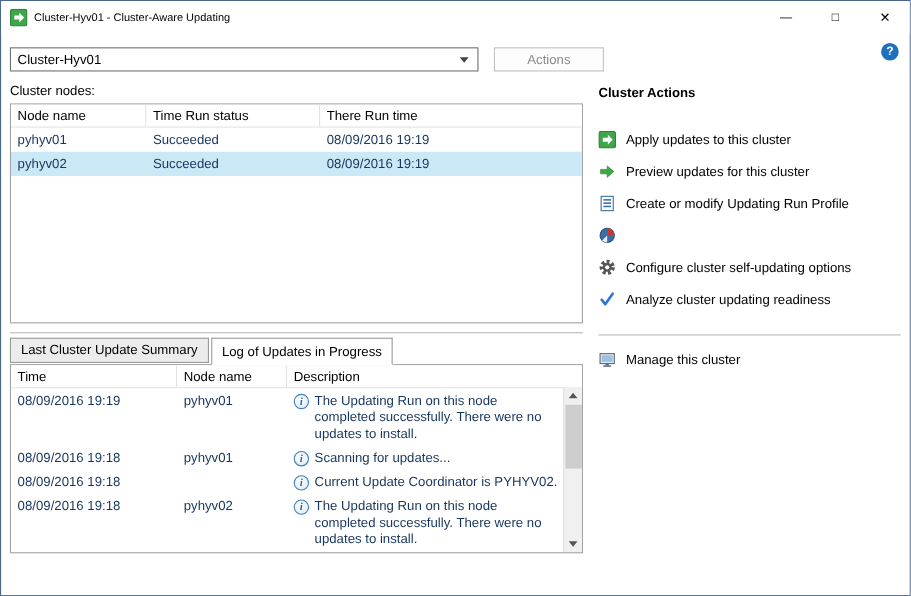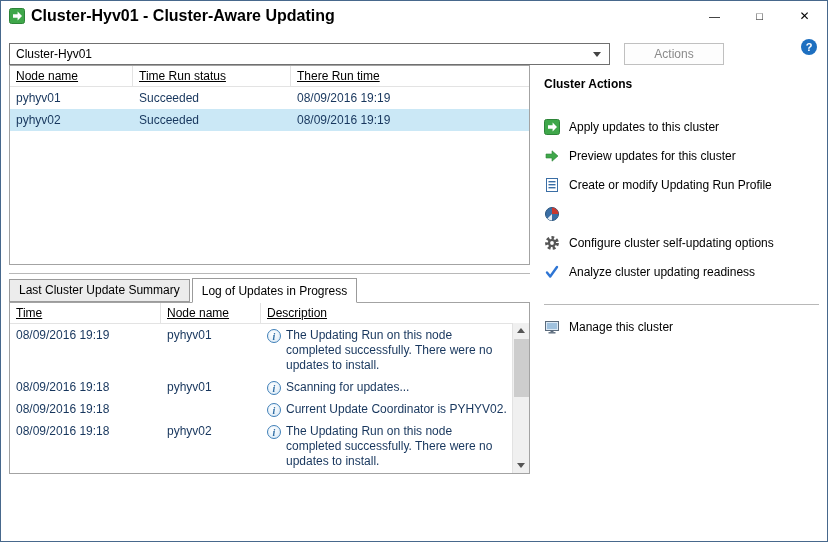--- a/index.html
+++ b/index.html
@@ -4,56 +4,56 @@
 <style>
   * { box-sizing: border-box; margin: 0; padding: 0; }
   html,body { background:#e8e8e8; }
   body { font-family: "Liberation Sans", sans-serif; font-size: 12px; color:#000; }
 
   .window { width: 828px; height: 542px; background:#fff; border:1px solid #47688c; position:relative; overflow:hidden; }
 
   
   .titlebar { height:30px; display:flex; align-items:center; background:#fff; }
   .titlebar .app-icon { width:16px; height:16px; margin:0 6px 0 8px; flex:none; }
-  .titlebar .title-text { flex:1; font-size:16px; white-space:nowrap; overflow:hidden;font-weight:bold; }
+  .titlebar .title-text { flex:1; font-size:10px; white-space:nowrap; overflow:hidden; }
   .win-controls { display:flex; height:30px; }
   .win-btn { width:45px; height:30px; display:flex; align-items:center; justify-content:center; font-size:11px; color:#000; cursor:default; }
   .win-btn.close { font-size:12px; }
 
   
   .wbody { position:relative; padding:4px 8px 8px 8px; height:510px; }
 
   .field-label { margin-top:4px; font-size:12px; }
   .help-btn { position:absolute; top:8px; right:10px; width:16px; height:16px; border-radius:50%; background:#1d6fc0; color:#fff; font-weight:bold; font-size:11px; display:flex; align-items:center; justify-content:center; }
 
   .connect-row { display:flex; margin-top:8px; align-items:center; }
-  .combo { width:601px; height:22px; border:1px solid #707070; background:#fff; display:flex; align-items:center; padding-left:6px; position:relative; }
+  .combo { width:426px; height:22px; border:1px solid #707070; background:#fff; display:flex; align-items:center; padding-left:6px; position:relative; }
   .combo .combo-value { flex:1; }
   .combo .dd-arrow { width:0; height:0; border-left:4px solid transparent; border-right:4px solid transparent; border-top:5px solid #444; margin-right:8px; }
   .connect-btn { margin-left:14px; width:100px; height:22px; background:#fdfdfd; border:1px solid #c0c0c0; color:#8a8a8a; font-size:12px; text-align:center; line-height:20px; }
 
   .main { display:flex; margin-top:0; }
   .left-col { width:521px; }
   .right-col { flex:1; margin-left:14px; }
 
   .nodes-label { margin-top:10px; margin-bottom:5px; }
 
   .grid-table { border:1px solid #a3a3a3; background:#fff; }
   .nodes-table { height:200px; overflow:hidden; }
-  .t-header { display:grid; border-bottom:1px solid #e3e3e3; background:#fff;text-decoration:underline; }
+  .t-header { display:grid; border-bottom:1px solid #e3e3e3; background:#fff; }
   .nodes-table .t-header, .nodes-table .t-row { grid-template-columns:123px 158px 1fr; }
   .th { padding:3px 6px; border-right:1px solid #e3e3e3; color:#000; white-space:nowrap; overflow:hidden; }
   .th:last-child { border-right:none; }
   .t-row { display:grid; color:#17365d; }
   .t-row .td { padding:4px 6px; white-space:nowrap; overflow:hidden; }
   .t-row.selected { background:#cbe8f6; }
 
   .hsep { border-top:1px solid #b8b8b8; margin-top:8px; }
 
-  .tab-strip { display:flex; align-items:center; margin-top:4px; position:relative; z-index:2; height:24px; }
+  .tab-strip { display:flex; align-items:flex-start; margin-top:4px; position:relative; z-index:2; height:24px; }
   .tab { border:1px solid #9b9b9b; background:#ececec; padding:3px 9px 4px 9px; margin-right:2px; white-space:nowrap; }
   .tab.active { background:#fff; border-bottom-color:#fff; margin-bottom:-1px; padding-top:5px; position:relative; }
 
   .log-table { height:172px; position:relative; overflow:hidden; z-index:1; }
   .log-table .t-header { grid-template-columns:151px 100px 1fr; }
   .log-rows { margin-right:17px; }
   .log-row { display:grid; grid-template-columns:151px 100px 1fr; color:#17365d; }
   .log-row .td { padding:4px 6px 3px 6px; white-space:nowrap; overflow:hidden; }
   .log-row .td.desc { white-space:normal; display:flex; align-items:flex-start; line-height:15px; padding-right:4px; }
   .info-icon { flex:none; width:14px; height:14px; border-radius:50%; border:1px solid #3f7fb8; background:radial-gradient(circle at 40% 35%, #ffffff, #d7e8f6); color:#2e6da4; font:italic bold 10px "Liberation Serif", serif; display:flex; align-items:center; justify-content:center; margin:1px 5px 0 0; }
@@ -105,20 +105,21 @@
         <span class="combo-value">Cluster-Hyv01</span>
         <span class="dd-arrow"></span>
       </div>
       <div class="connect-btn">Actions</div>
     </div>
 
     <div class="main">
 
       <div class="left-col">
 
+        <div class="nodes-label">Cluster nodes:</div>
 
         <div class="grid-table nodes-table">
           <div class="t-header">
             <span class="th">Node name</span>
             <span class="th">Time Run status</span>
             <span class="th">There Run time</span>
           </div>
           <div class="t-row">
             <span class="td">pyhyv01</span>
             <span class="td">Succeeded</span>

